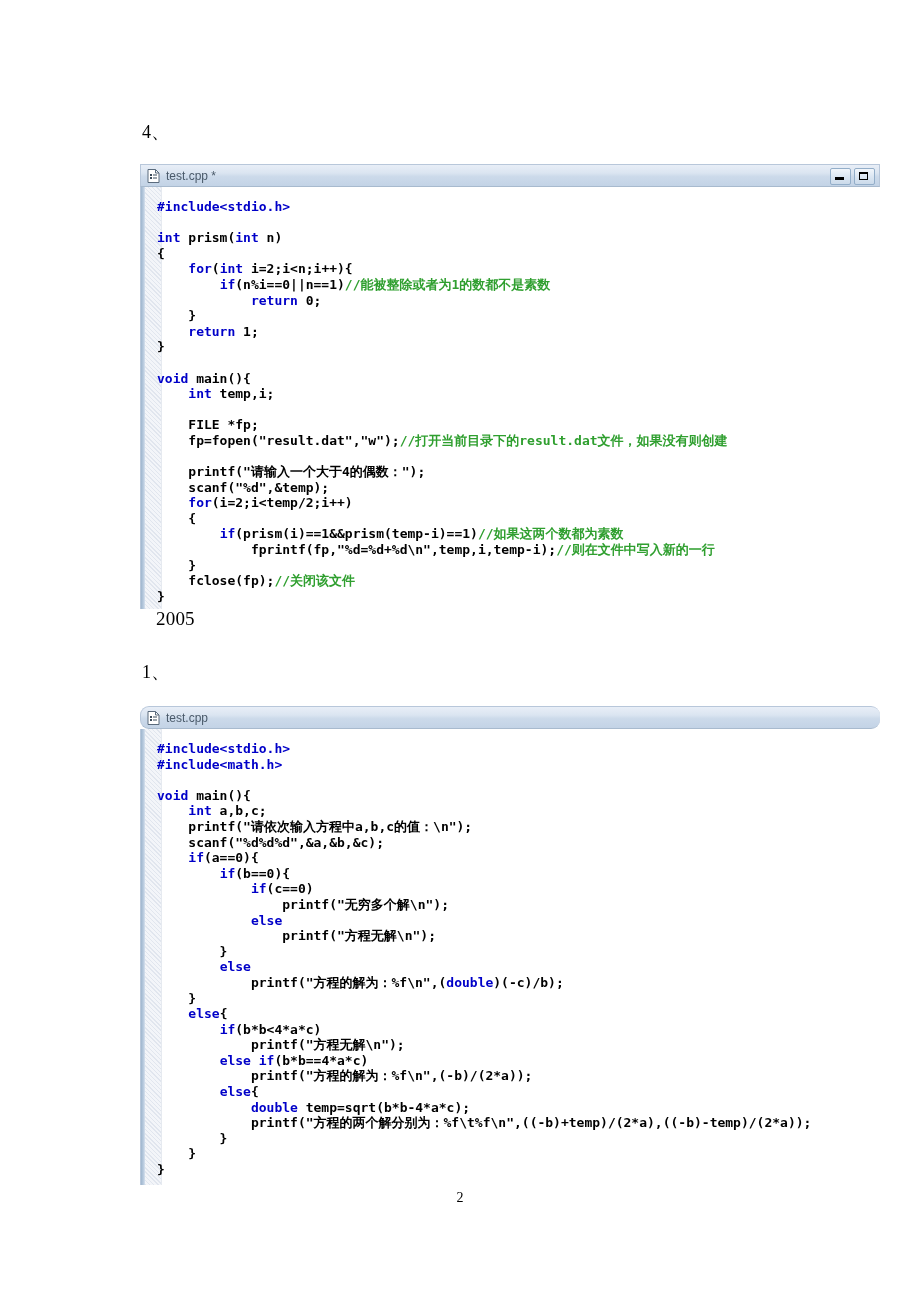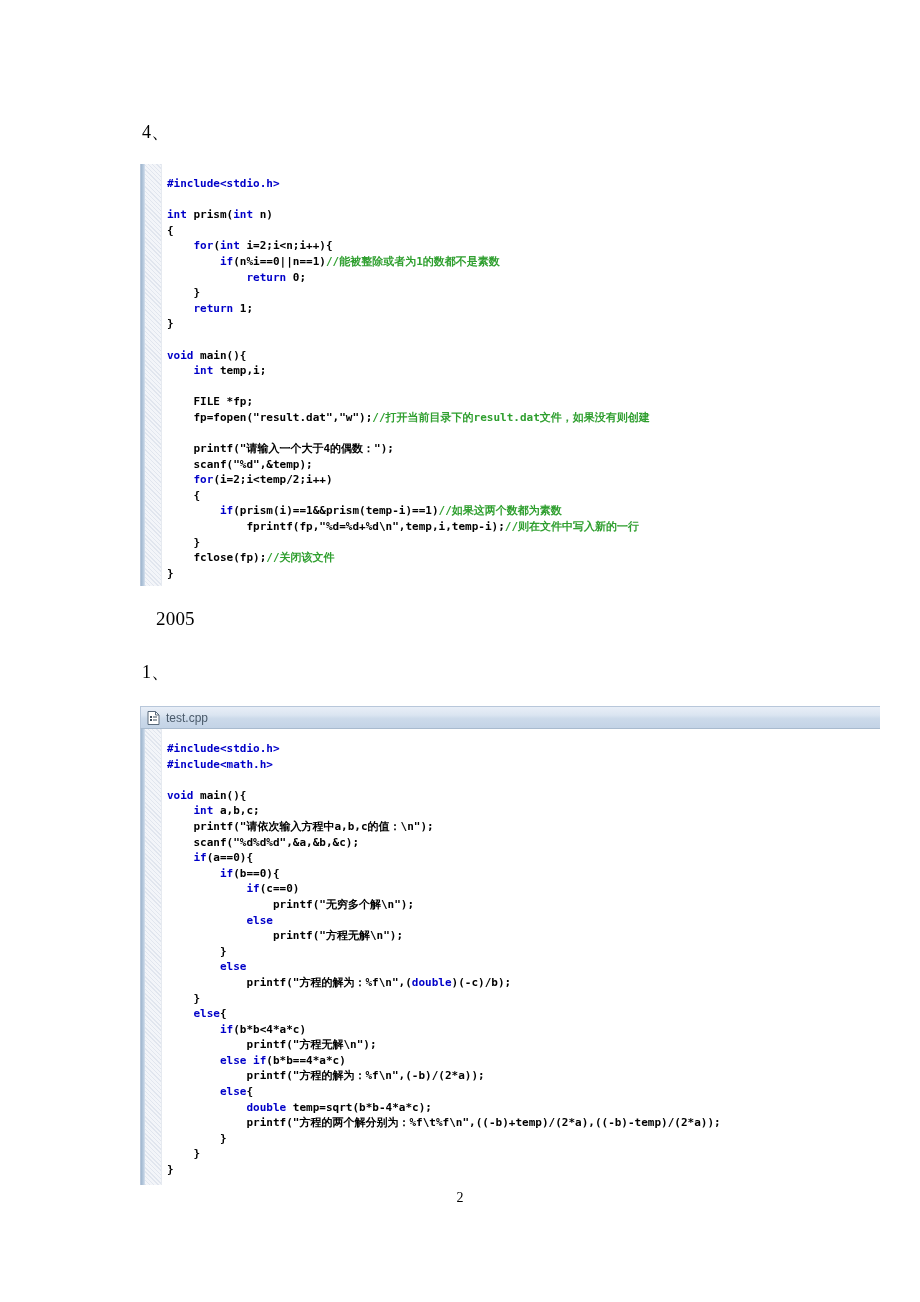--- a/index.html
+++ b/index.html
@@ -58,21 +58,21 @@
         #e8eef7 0%, #dbe5f1 38%, #ccdaea 55%, #c3d3e6 100%);
     border-top: 1px solid #b8c7da;
     border-left: 1px solid #b8c7da;
     border-right: 1px solid #b8c7da;
     border-bottom: 1px solid #a8bace;
     display: flex;
     align-items: center;
     padding-left: 6px;
     box-sizing: border-box;
   }
-  .titlebar.no-right-border { border-right: none; }
+  .titlebar.no-right-border { border-right: none; border-radius: 9px; }
 
   .doc-icon {
     width: 13px;
     height: 14px;
     flex: 0 0 auto;
     position: relative;
     margin-right: 6px;
   }
 
   .title-text {
@@ -144,44 +144,65 @@
   }
   .gutter-sep {
     position: absolute;
     left: 20px; top: 0; bottom: 0;
     width: 1px;
     background: #e6eaf0;
   }
 
   .code {
     position: absolute;
-    left: 26px;
+    left: 16px;
     top: 0;
     font-family: "DejaVu Sans Mono", "Liberation Mono", monospace;
-    font-size: 11px;
+    font-size: 13px;
     line-height: 15.6px;
     white-space: pre;
     color: #000000;
     font-weight: bold;
     letter-spacing: 0px;
   }
   .code .ln { display: block; height: 15.6px; }
   .kw  { color: #0000c8; }
   .cm  { color: #2f9f2f; }
   .pp  { color: #0000c8; }
   .pl  { color: #000000; }
 </style>
 </head>
 <body>
 
 <div class="page">
 
   <div class="doc-line" style="left:142px; top:120px;">4、</div>
 
   <div class="editor-window" id="win1" style="left:140px; top:164px; width:740px;">
+    <div class="titlebar">
+      <span class="doc-icon">
+        <svg width="13" height="14" viewBox="0 0 13 14">
+          <path d="M1 0.5 H8.5 L12 4 V13.5 H1 Z" fill="#ffffff" stroke="#5a6b7d" stroke-width="1"></path>
+          <path d="M8.5 0.5 V4 H12" fill="none" stroke="#5a6b7d" stroke-width="1"></path>
+          <rect x="3" y="5" width="2" height="2" fill="#3a4a5a"></rect>
+          <rect x="3" y="8" width="2" height="2" fill="#3a4a5a"></rect>
+          <rect x="6" y="5.5" width="4" height="1" fill="#3a4a5a"></rect>
+          <rect x="6" y="8.5" width="4" height="1" fill="#3a4a5a"></rect>
+        </svg>
+      </span>
+      <span class="title-text">test.cpp *</span>
+      <span class="win-buttons">
+        <span class="win-btn">
+          <span class="glyph-min"></span>
+        </span>
+        <span class="win-btn">
+          <span class="glyph-max"></span>
+        </span>
+      </span>
+    </div>
     <div class="editor-body" style="height:422px;">
       <div class="gutter-bar"></div>
       <div class="gutter-strip"></div>
       <div class="gutter-sep"></div>
       <div class="code" id="code1" style="top:12px;"><span class="ln"><span class="pp">#include&lt;stdio.h&gt;</span></span><span class="ln">&nbsp;</span><span class="ln"><span class="kw">int</span><span class="pl"> prism(</span><span class="kw">int</span><span class="pl"> n)</span></span><span class="ln"><span class="pl">{</span></span><span class="ln"><span class="pl">    </span><span class="kw">for</span><span class="pl">(</span><span class="kw">int</span><span class="pl"> i=2;i&lt;n;i++){</span></span><span class="ln"><span class="pl">        </span><span class="kw">if</span><span class="pl">(n%i==0||n==1)</span><span class="cm">//能被整除或者为1的数都不是素数</span></span><span class="ln"><span class="pl">            </span><span class="kw">return</span><span class="pl"> 0;</span></span><span class="ln"><span class="pl">    }</span></span><span class="ln"><span class="pl">    </span><span class="kw">return</span><span class="pl"> 1;</span></span><span class="ln"><span class="pl">}</span></span><span class="ln">&nbsp;</span><span class="ln"><span class="kw">void</span><span class="pl"> main(){</span></span><span class="ln"><span class="pl">    </span><span class="kw">int</span><span class="pl"> temp,i;</span></span><span class="ln">&nbsp;</span><span class="ln"><span class="pl">    FILE *fp;</span></span><span class="ln"><span class="pl">    fp=fopen("result.dat","w");</span><span class="cm">//打开当前目录下的result.dat文件，如果没有则创建</span></span><span class="ln">&nbsp;</span><span class="ln"><span class="pl">    printf("请输入一个大于4的偶数：");</span></span><span class="ln"><span class="pl">    scanf("%d",&amp;temp);</span></span><span class="ln"><span class="pl">    </span><span class="kw">for</span><span class="pl">(i=2;i&lt;temp/2;i++)</span></span><span class="ln"><span class="pl">    {</span></span><span class="ln"><span class="pl">        </span><span class="kw">if</span><span class="pl">(prism(i)==1&amp;&amp;prism(temp-i)==1)</span><span class="cm">//如果这两个数都为素数</span></span><span class="ln"><span class="pl">            fprintf(fp,"%d=%d+%d\n",temp,i,temp-i);</span><span class="cm">//则在文件中写入新的一行</span></span><span class="ln"><span class="pl">    }</span></span><span class="ln"><span class="pl">    fclose(fp);</span><span class="cm">//关闭该文件</span></span><span class="ln"><span class="pl">}</span></span></div>
     </div>
   </div>
 
   <div class="doc-line" style="left:142px; top:608px; font-size:19px;margin-left:14px;">2005</div>
 

